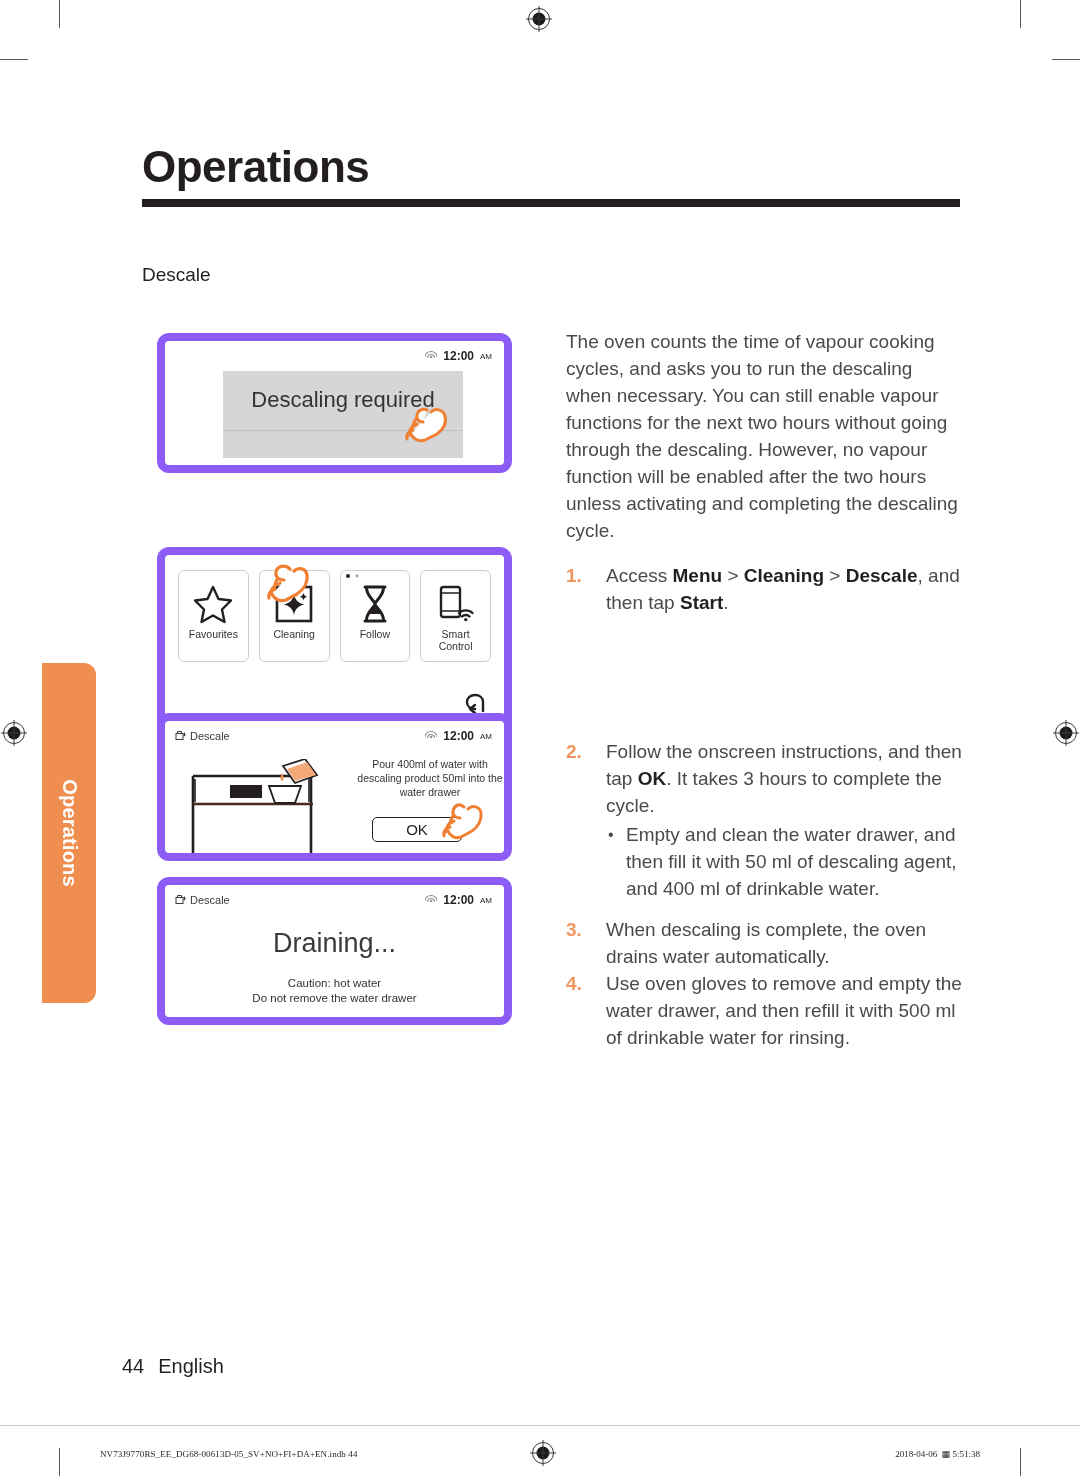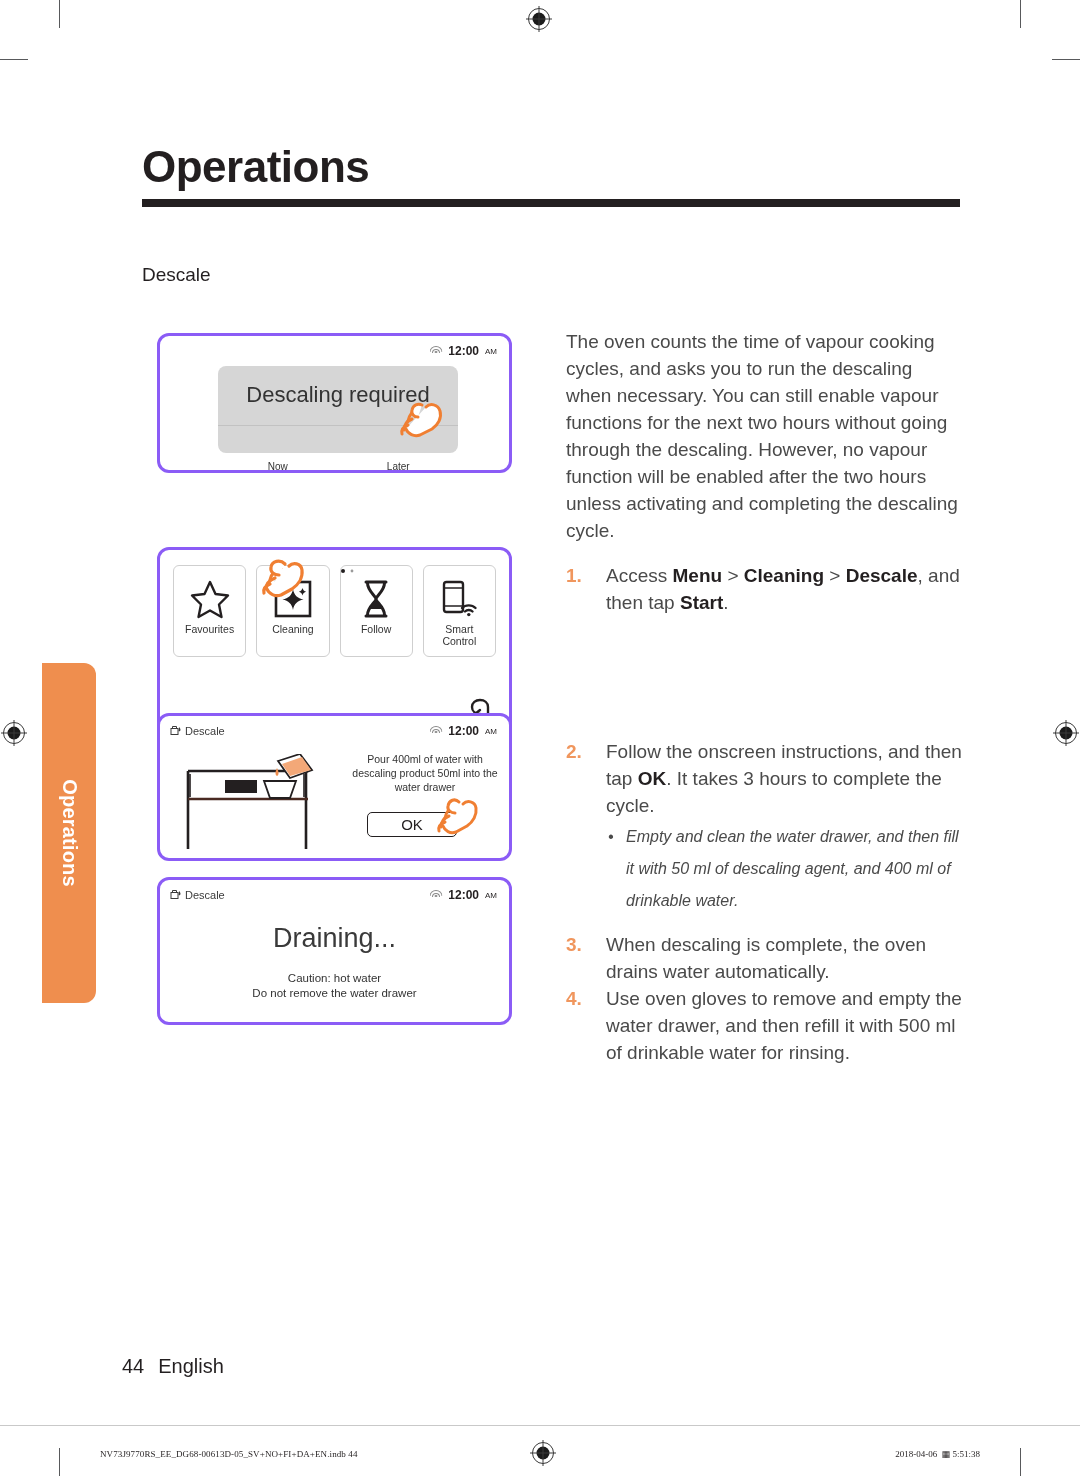--- a/index.html
+++ b/index.html
@@ -74,31 +74,31 @@
     position:relative; padding-left:40px; margin-bottom:14px;
     font-size:19px; color:#4a4a4a; line-height:27px;
   }
   ol.steps > li > .num{
     position:absolute; left:0; top:0; width:30px; text-align:left;
     color:#f0965d; font-weight:700; font-size:19px;
   }
   ol.steps b{ color:#231f20; font-weight:700; }
   ul.sub{ list-style:none; margin-top:2px; }
   ul.sub > li{
-    position:relative; padding-left:20px; font-size:16px;
-    color:#4a4a4a; line-height:32px;font-style:italic;
+    position:relative; padding-left:20px; font-size:19px;
+    color:#4a4a4a; line-height:27px;
   }
   ul.sub > li::before{
     content:"\2022"; position:absolute; left:2px; top:0; color:#4a4a4a;
     font-size:16px;
   }
 
   
   .screen{
-    position:absolute; left:157px; border:3px solid #8b5cf6; border-radius:12px;
+    position:absolute; left:157px; border:8px solid #8b5cf6; border-radius:12px;
     background:#fff; overflow:hidden;
   }
   .scr-top{
     position:absolute; top:6px; left:10px; right:12px; height:18px;
     display:flex; align-items:center; justify-content:space-between;
   }
   .scr-left-label{
     display:flex; align-items:center; gap:3px;
     font-size:11px; color:#3b3b3b;
   }
@@ -113,21 +113,21 @@
     border-radius:50% 50% 0 0 / 100% 100% 0 0; left:50%; transform:translateX(-50%);
   }
   .wifi i:nth-child(1){ width:13px; height:6px; top:0; }
   .wifi i:nth-child(2){ width:8px;  height:4px; top:2.5px; }
   .wifi i:nth-child(3){ width:3px;  height:2px; top:5px; background:#8a8a8a; border:none; border-radius:50%; }
 
   
   #screen1{ top:333px; width:355px; height:140px; }
   .dialog{
     position:absolute; left:58px; top:30px; width:240px; height:87px;
-    background:#d6d6d6; border-radius:8px;
+    background:#d6d6d6; border-radius:0;
   }
   .dialog-msg{
     position:absolute; left:0; right:0; top:16px; text-align:center;
     font-size:22px; color:#333; font-weight:400;
   }
   .dialog-btns{
     position:absolute; left:0; right:0; bottom:0; height:28px;
     display:flex; border-top:1px solid #c2c2c2;
   }
   .dialog-btns span{

